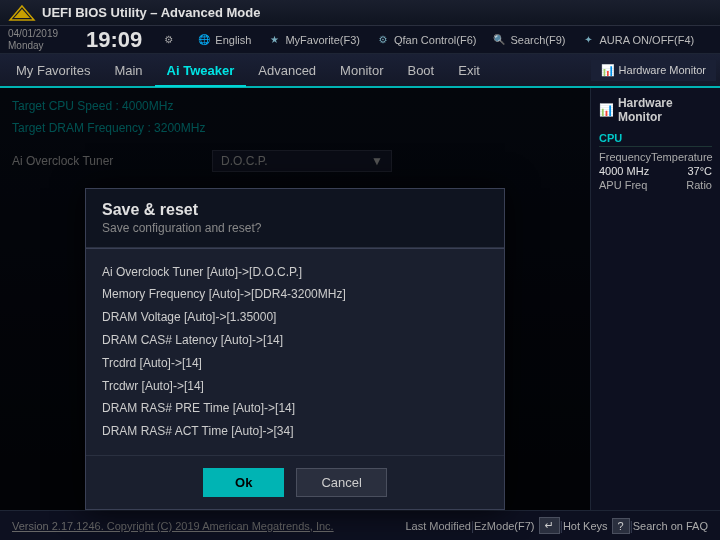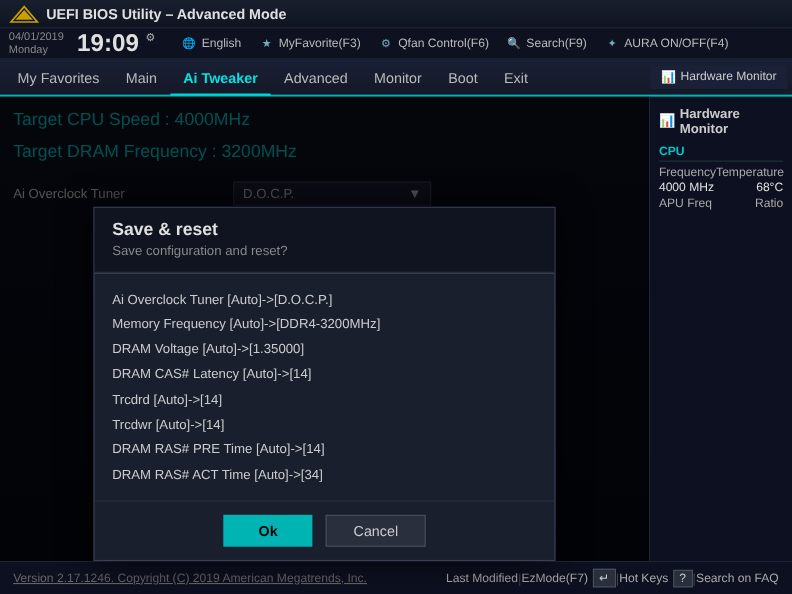--- a/index.html
+++ b/index.html
@@ -142,21 +142,21 @@
     
     .content-area {
       flex: 1;
       padding: 8px 12px;
       background: linear-gradient(180deg, #0a1020 0%, #06080f 100%);
       position: relative;
     }
 
     .target-info {
       color: #00c8c8;
-      font-size: 16px;
+      font-size: 12px;
       line-height: 1.8;
       margin-bottom: 8px;
     }
 
     .setting-row {
       display: flex;
       align-items: center;
       height: 28px;
       margin-bottom: 2px;
     }
@@ -334,21 +334,21 @@
 
 <div class="header">
   <svg class="header-logo" viewBox="0 0 28 18">
     <polygon points="14,2 26,16 2,16" fill="none" stroke="#c8a000" stroke-width="1.5"></polygon>
     <polygon points="14,5 22,14 6,14" fill="#c8a000"></polygon>
   </svg>
   <span class="header-title">UEFI BIOS Utility – Advanced Mode</span>
 </div>
 
 <div class="toolbar">
-  <div style="display:flex;align-items:flex-start;gap:4px;margin-right:8px;">
+  <div style="display:flex;align-items:center;gap:20px;margin-right:8px;">
     <div class="date-block">
       <span class="date-text">04/01/2019</span>
       <span class="date-text">Monday</span>
     </div>
     <span class="time-display">19:09</span>
     <span class="gear-icon">⚙</span>
   </div>
 
   <div class="toolbar-item">
     <span class="toolbar-icon">🌐</span>
@@ -448,21 +448,21 @@
       <span>Hardware Monitor</span>
     </div>
     <div class="sidebar-section">
       <div class="sidebar-section-title">CPU</div>
       <div class="sidebar-row">
         <span>Frequency</span>
         <span>Temperature</span>
       </div>
       <div class="sidebar-row">
         <span class="value">4000 MHz</span>
-        <span class="value">68°C</span>
+        <span class="value">37°C</span>
       </div>
       <div class="sidebar-row">
         <span>APU Freq</span>
         <span>Ratio</span>
       </div>
     </div>
   </div>
 
 </div>
 

